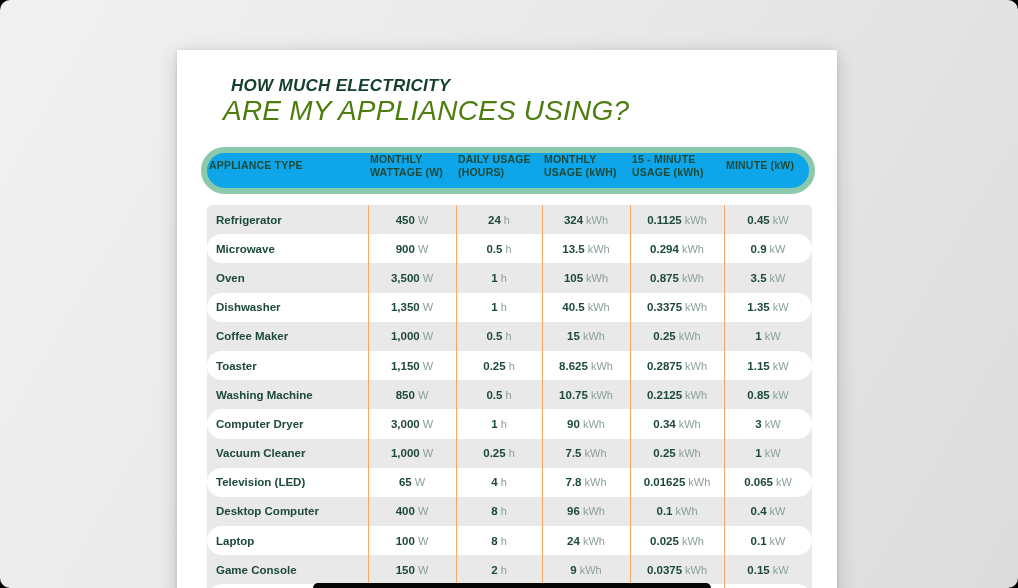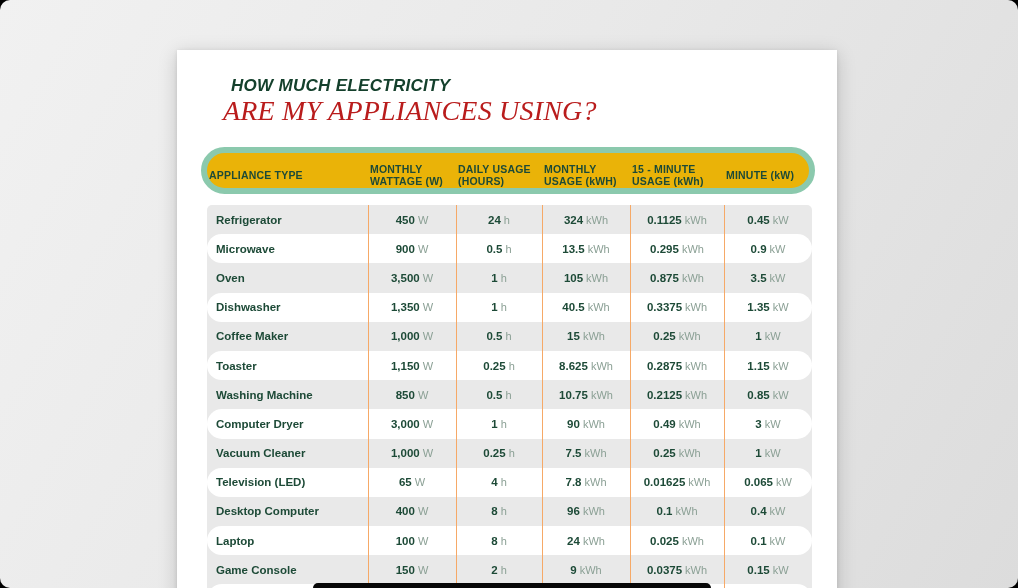--- a/index.html
+++ b/index.html
@@ -15,26 +15,26 @@
     position:absolute;left:177px;top:50px;width:660px;height:560px;background:#ffffff;
     box-shadow:0 4px 18px rgba(0,0,0,0.18), 0 1px 4px rgba(0,0,0,0.10);
   }
   .titleblock{position:absolute;left:46px;top:26px;white-space:nowrap;}
   .kicker{
     font-size:17px;line-height:20px;font-weight:bold;font-style:italic;
     color:#14402c;letter-spacing:0.3px;margin-left:8px;
   }
   .maintitle{
     font-size:28px;line-height:30px;font-weight:400;font-style:italic;
-    color:#b91c1c;letter-spacing:0.2px;font-family:Liberation Serif, serif;
+    color:#4d7c0f;letter-spacing:0.2px;
   }
   .capsule{
     position:absolute;left:24px;top:97px;width:614px;height:47px;box-sizing:border-box;
-    border:6px solid #8bc9ad;border-radius:25px;background:#eab308;
-    display:flex;align-items:flex-end;overflow:hidden;
+    border:6px solid #8bc9ad;border-radius:25px;background:#0ea5e9;
+    display:flex;align-items:flex-start;overflow:hidden;
   }
   .hgrid{
     display:grid;grid-template-columns:161px 88px 86px 88px 94px 88px;
     width:605px;align-items:center;
   }
   .hcell{
     padding-left:2px;font-size:10.5px;font-weight:bold;color:#1d4a37;
     letter-spacing:0.2px;line-height:1.2;
   }
   .rows{
@@ -103,21 +103,21 @@
           <div class="value-cell"><span class="num">24</span><span class="unit">h</span></div>
           <div class="value-cell"><span class="num">324</span><span class="unit">kWh</span></div>
           <div class="value-cell"><span class="num">0.1125</span><span class="unit">kWh</span></div>
           <div class="value-cell"><span class="num">0.45</span><span class="unit">kW</span></div>
         </div>
         <div class="row row-white">
           <div class="name-cell">Microwave</div>
           <div class="value-cell"><span class="num">900</span><span class="unit">W</span></div>
           <div class="value-cell"><span class="num">0.5</span><span class="unit">h</span></div>
           <div class="value-cell"><span class="num">13.5</span><span class="unit">kWh</span></div>
-          <div class="value-cell"><span class="num">0.295</span><span class="unit">kWh</span></div>
+          <div class="value-cell"><span class="num">0.294</span><span class="unit">kWh</span></div>
           <div class="value-cell"><span class="num">0.9</span><span class="unit">kW</span></div>
         </div>
         <div class="row row-gray">
           <div class="name-cell">Oven</div>
           <div class="value-cell"><span class="num">3,500</span><span class="unit">W</span></div>
           <div class="value-cell"><span class="num">1</span><span class="unit">h</span></div>
           <div class="value-cell"><span class="num">105</span><span class="unit">kWh</span></div>
           <div class="value-cell"><span class="num">0.875</span><span class="unit">kWh</span></div>
           <div class="value-cell"><span class="num">3.5</span><span class="unit">kW</span></div>
         </div>
@@ -151,21 +151,21 @@
           <div class="value-cell"><span class="num">0.5</span><span class="unit">h</span></div>
           <div class="value-cell"><span class="num">10.75</span><span class="unit">kWh</span></div>
           <div class="value-cell"><span class="num">0.2125</span><span class="unit">kWh</span></div>
           <div class="value-cell"><span class="num">0.85</span><span class="unit">kW</span></div>
         </div>
         <div class="row row-white">
           <div class="name-cell">Computer Dryer</div>
           <div class="value-cell"><span class="num">3,000</span><span class="unit">W</span></div>
           <div class="value-cell"><span class="num">1</span><span class="unit">h</span></div>
           <div class="value-cell"><span class="num">90</span><span class="unit">kWh</span></div>
-          <div class="value-cell"><span class="num">0.49</span><span class="unit">kWh</span></div>
+          <div class="value-cell"><span class="num">0.34</span><span class="unit">kWh</span></div>
           <div class="value-cell"><span class="num">3</span><span class="unit">kW</span></div>
         </div>
         <div class="row row-gray">
           <div class="name-cell">Vacuum Cleaner</div>
           <div class="value-cell"><span class="num">1,000</span><span class="unit">W</span></div>
           <div class="value-cell"><span class="num">0.25</span><span class="unit">h</span></div>
           <div class="value-cell"><span class="num">7.5</span><span class="unit">kWh</span></div>
           <div class="value-cell"><span class="num">0.25</span><span class="unit">kWh</span></div>
           <div class="value-cell"><span class="num">1</span><span class="unit">kW</span></div>
         </div>

